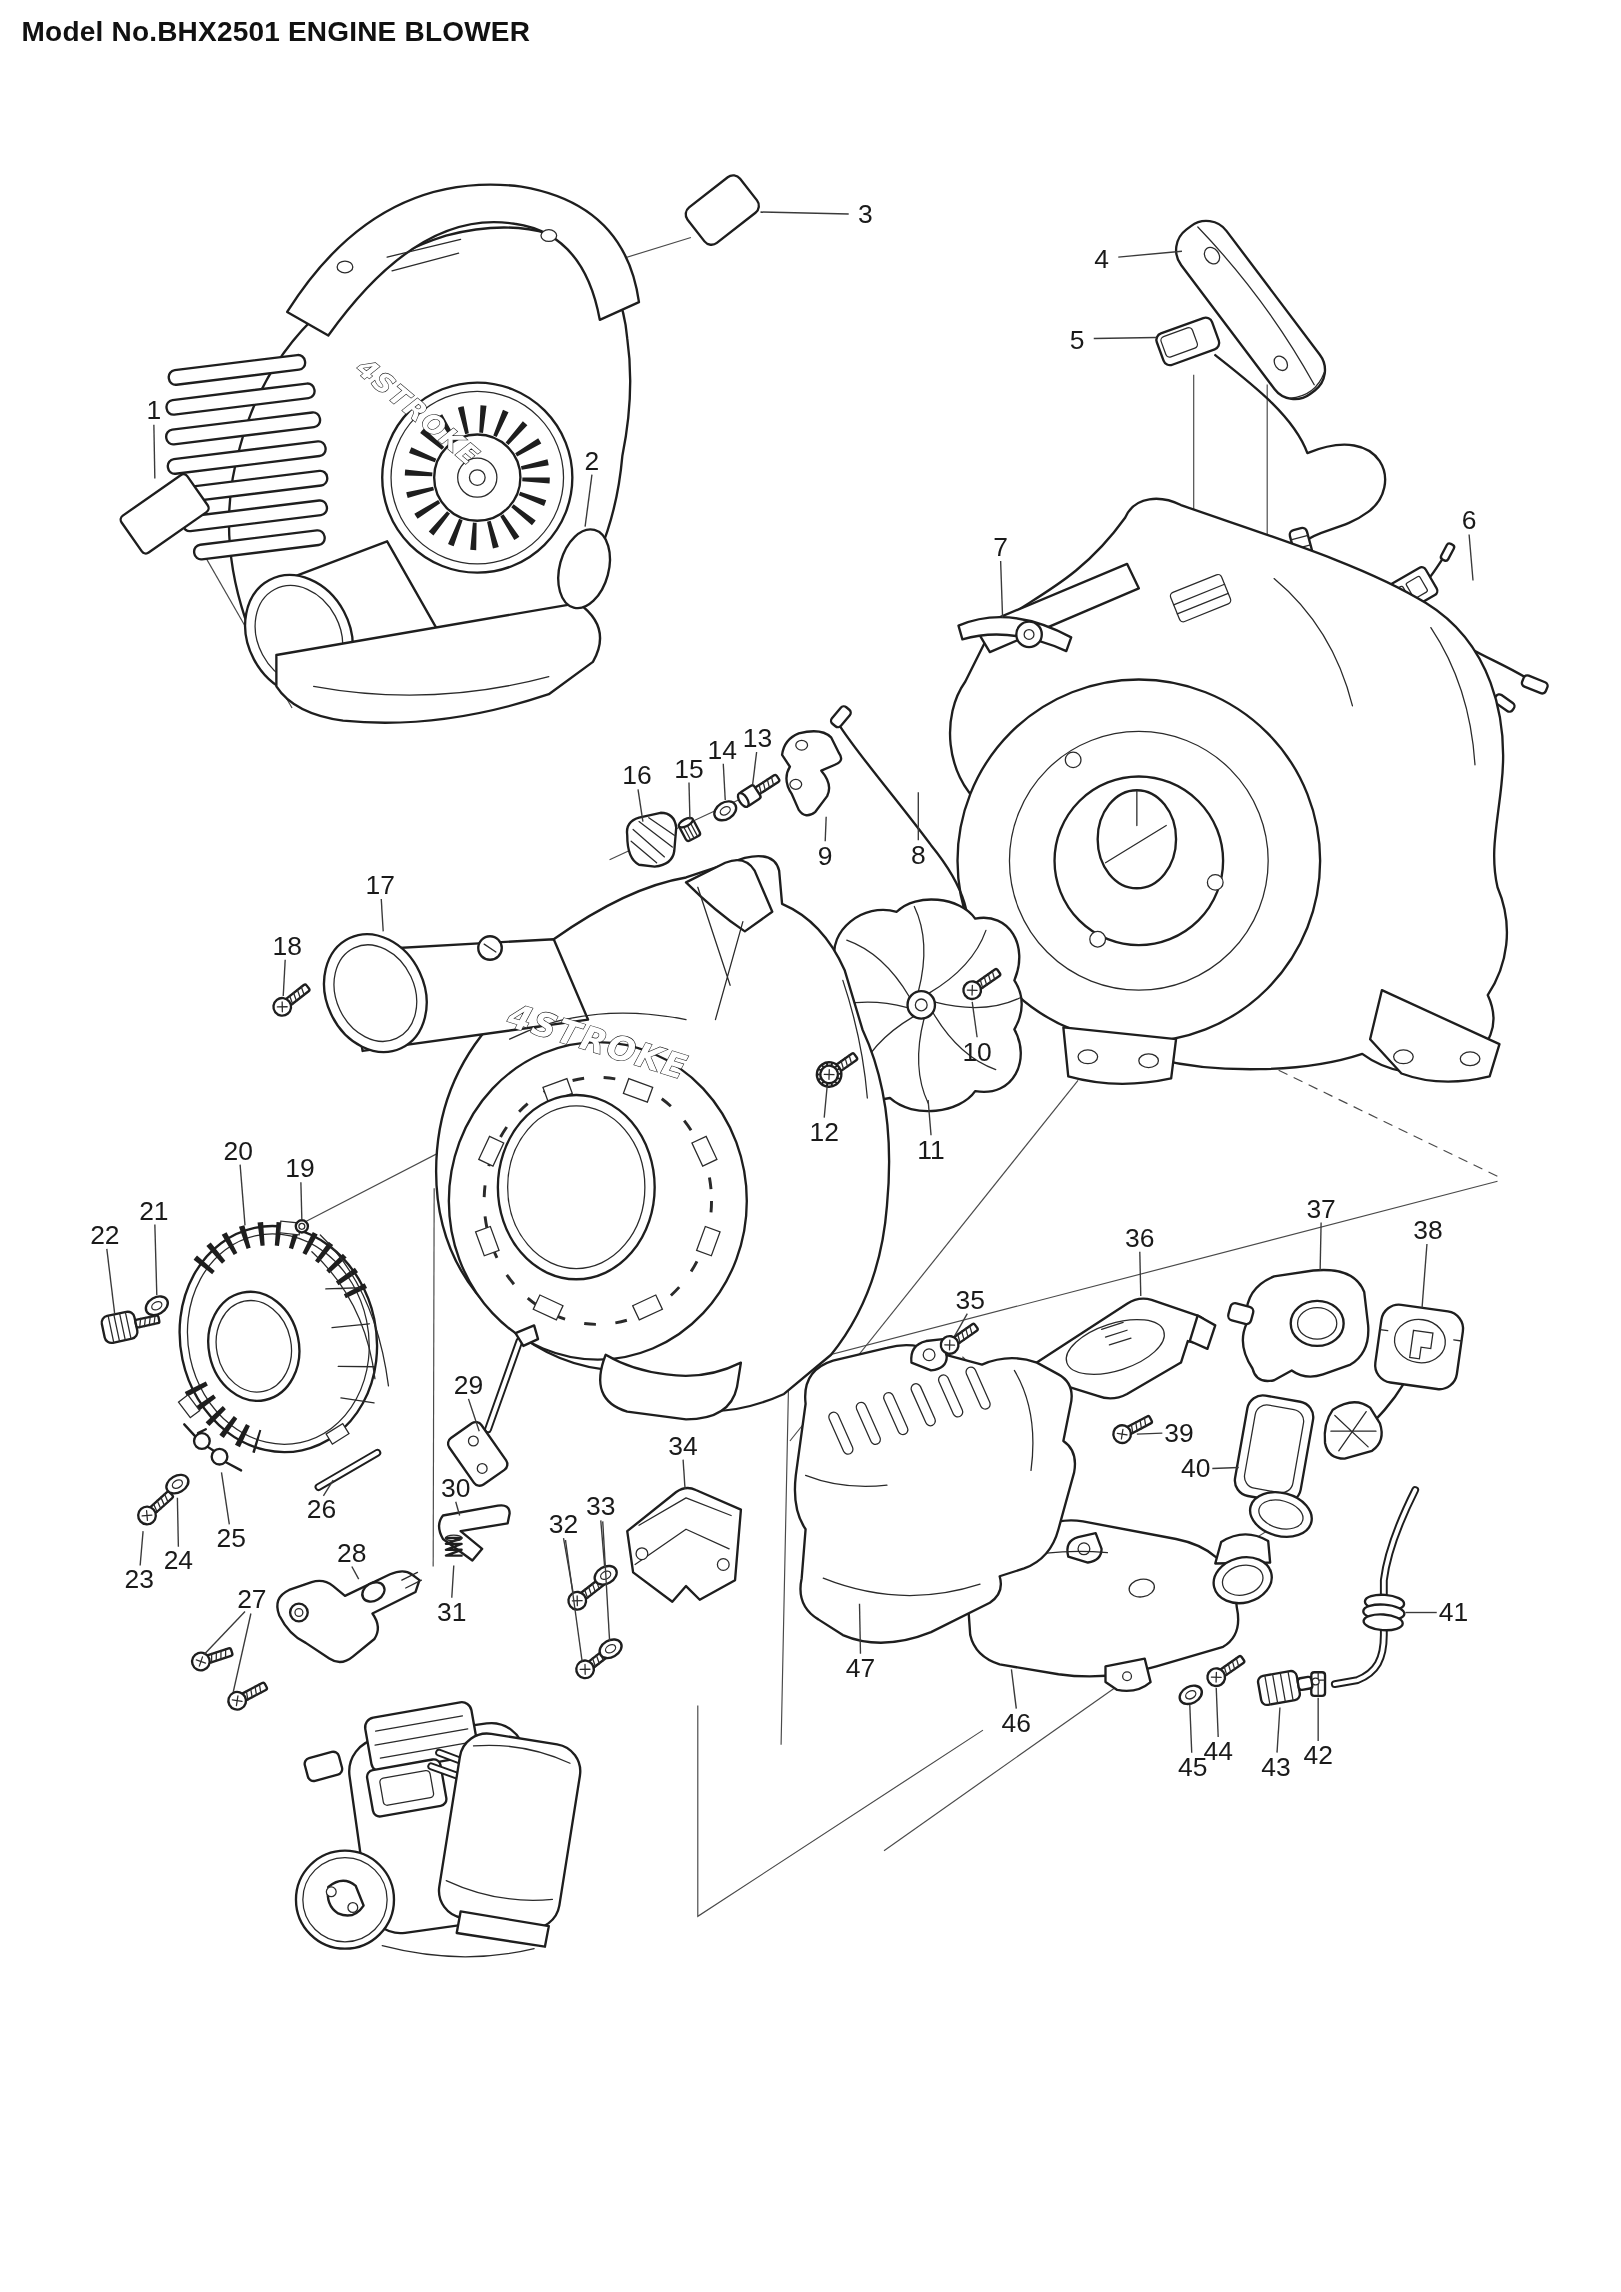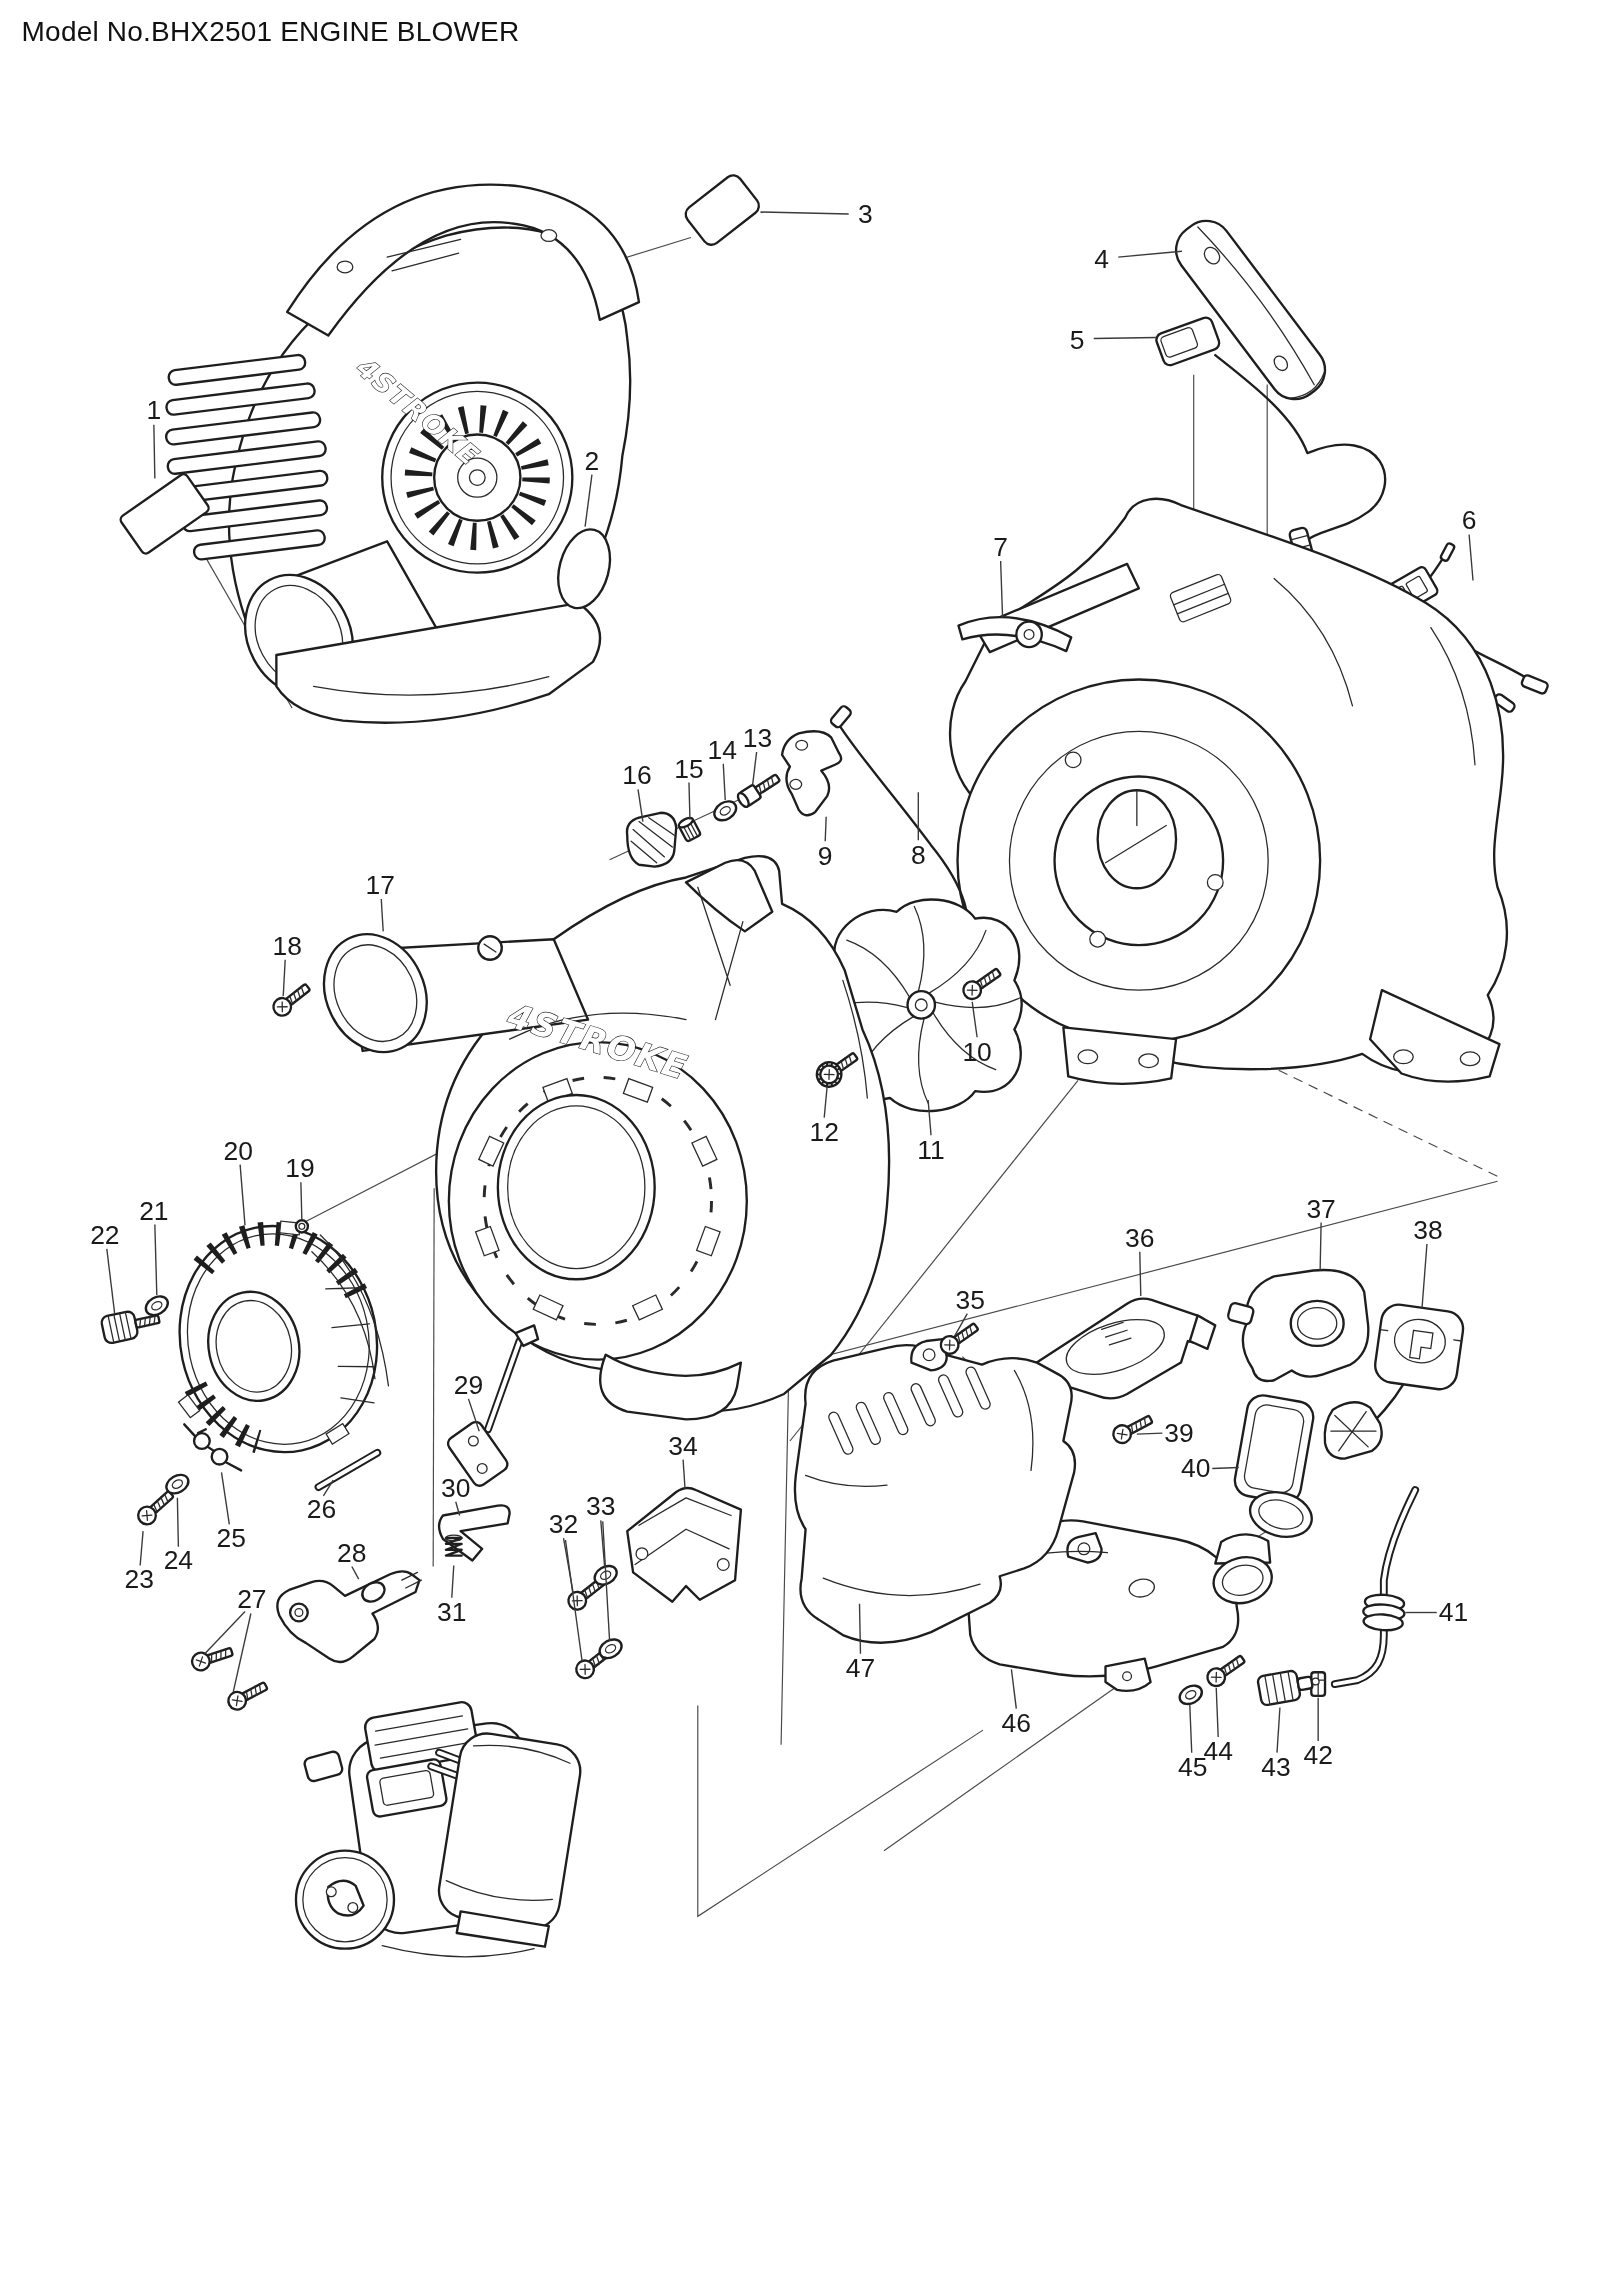--- a/index.html
+++ b/index.html
@@ -1,18 +1,18 @@
 <!DOCTYPE html>
 <html><head>
 <meta charset="utf-8">
 <style>
   html,body{margin:0;padding:0;background:#fff;}
   #page{position:relative;width:1621px;height:2293px;background:#fff;overflow:hidden;
         font-family:"Liberation Sans",sans-serif;}
-  #title{position:absolute;left:21.6px;top:15.7px;font-size:28px;font-weight:400;color:#111;
+  #title{position:absolute;left:21.6px;top:15.7px;font-size:28px;font-weight:700;color:#111;
          letter-spacing:0.2px;white-space:nowrap;}
   svg{position:absolute;left:0;top:0;}
   .ln{fill:#fff;stroke:#1e1e1e;stroke-width:2.4;stroke-linejoin:round;stroke-linecap:round;}
   .ln2{fill:none;stroke:#1e1e1e;stroke-width:2.4;stroke-linejoin:round;stroke-linecap:round;}
   .thin{fill:none;stroke:#2a2a2a;stroke-width:1.3;stroke-linejoin:round;stroke-linecap:round;}
   .thinf{fill:#fff;stroke:#2a2a2a;stroke-width:1.3;}
   .lead{fill:none;stroke:#3a3a3a;stroke-width:1.4;}
   .assoc{fill:none;stroke:#4a4a4a;stroke-width:1.2;}
   .callout-num{font-family:"Liberation Sans",sans-serif;font-size:27px;fill:#1a1a1a;}
   .logo{font-family:"DejaVu Sans",sans-serif;font-style:italic;font-weight:bold;fill:#fff;

